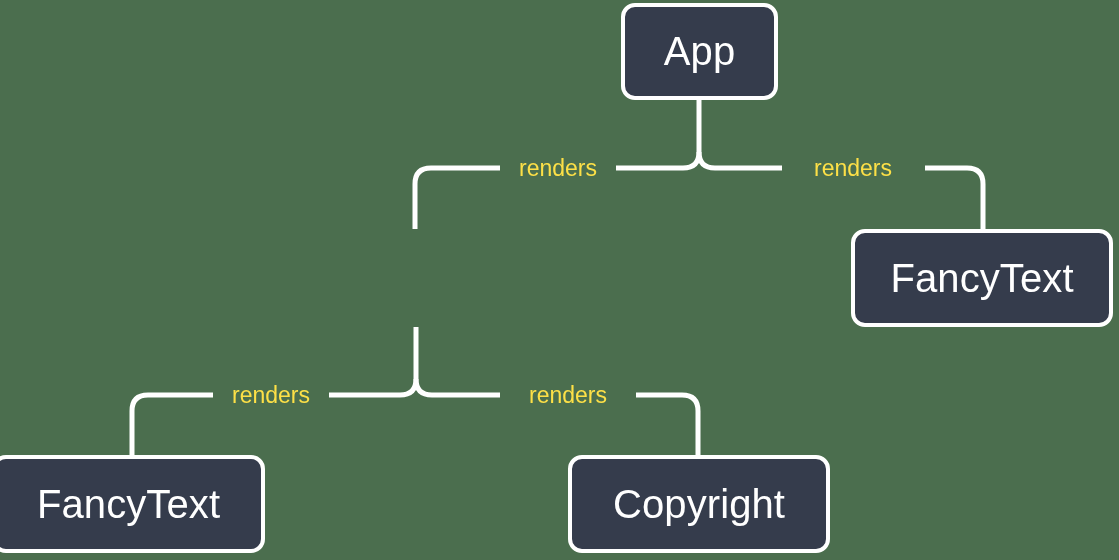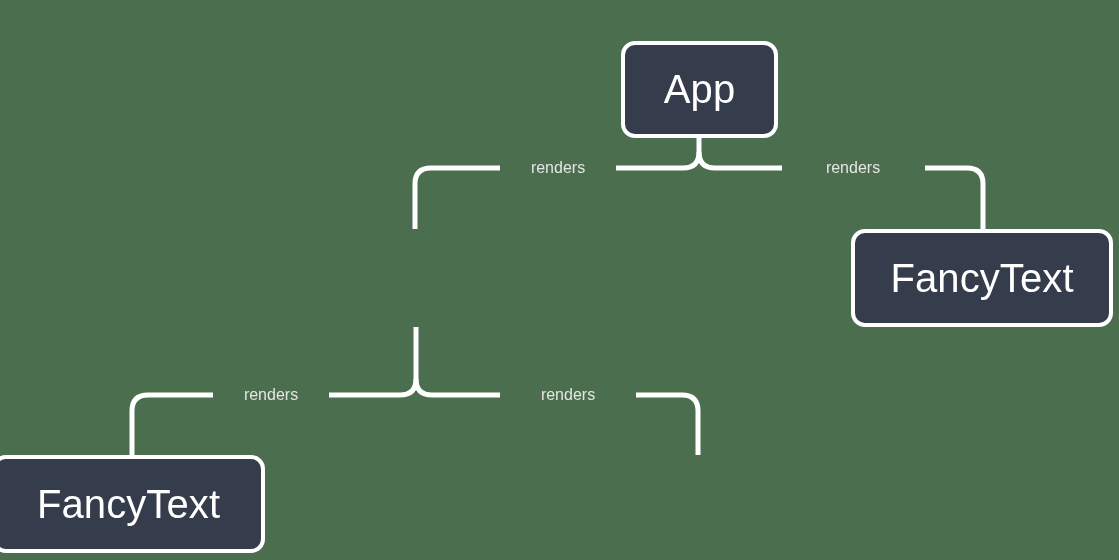--- a/index.html
+++ b/index.html
@@ -32,22 +32,22 @@
     display: flex;
     align-items: center;
     justify-content: center;
     color: #ffffff;
     font-size: 40px;
     letter-spacing: 0.1px;
     white-space: nowrap;
   }
   .edge-label {
     position: absolute;
-    color: #e5e5e5;
-    font-size: 16px;
+    color: #fde047;
+    font-size: 23px;
     line-height: 1;
     white-space: nowrap;
     transform: translate(-50%, -50%);
   }
 </style>
 </head>
 <body>
 
 <div id="canvas">
 
@@ -61,32 +61,35 @@
       <path d="M699,152 Q699,168 715,168 L782,168 M925,168 L967,168 Q983,168 983,184 L983,229"></path>
 
       <path d="M416,327 L416,379"></path>
 
       <path d="M416,379 Q416,395 400,395 L329,395 M213,395 L148,395 Q132,395 132,411 L132,455"></path>
 
       <path d="M416,379 Q416,395 432,395 L500,395 M636,395 L682,395 Q698,395 698,411 L698,455"></path>
     </g>
   </svg>
 
-  <div class="node" style="left:621px; top:3px; width:157px; height:97px;margin-top:38px;">
+  <div class="node" style="left:621px; top:3px; width:157px; height:97px;">
     <span>App</span>
   </div>
 
 
   <div class="node" style="left:851px; top:229px; width:262px; height:98px;">
     <span>FancyText</span>
   </div>
 
   <div class="node" style="left:-8px; top:455px; width:273px; height:98px;">
     <span>FancyText</span>
   </div>
 
+  <div class="node" style="left:568px; top:455px; width:262px; height:98px;">
+    <span>Copyright</span>
+  </div>
 
   <div class="edge-label" style="left:558px; top:168px;">renders</div>
   <div class="edge-label" style="left:853px; top:168px;">renders</div>
   <div class="edge-label" style="left:271px; top:395px;">renders</div>
   <div class="edge-label" style="left:568px; top:395px;">renders</div>
 
 </div>
 
 </body></html>

